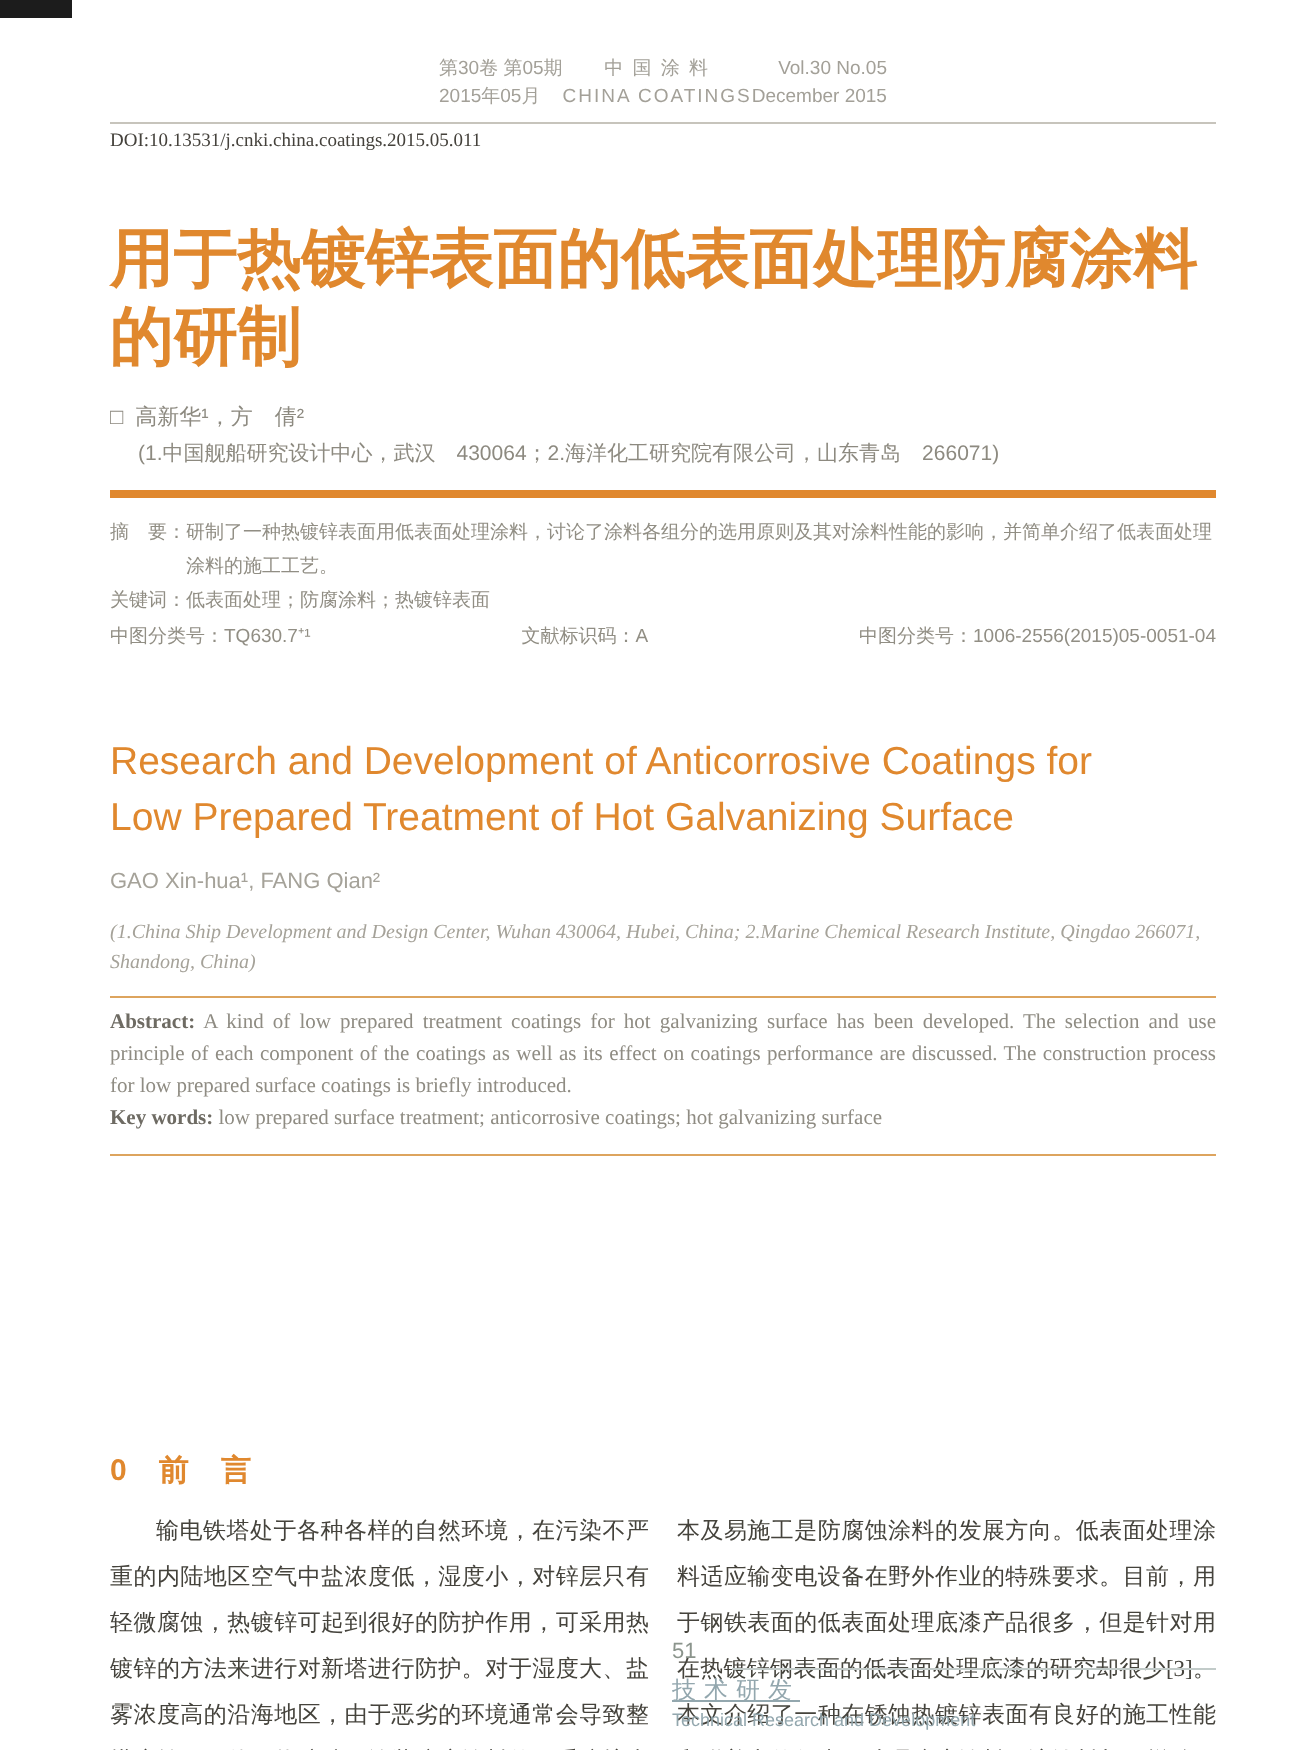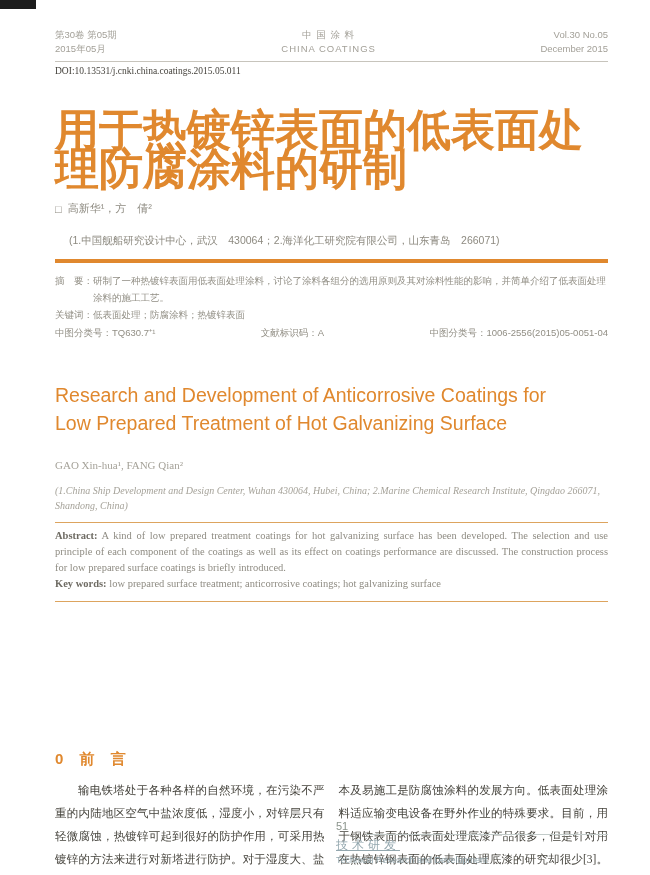--- a/index.html
+++ b/index.html
@@ -4,43 +4,43 @@
 <style>
   html,body{margin:0;padding:0;}
   body{
     width:650px;height:875px;background:#ffffff;position:relative;overflow:hidden;
     font-family:"Liberation Sans",sans-serif;
   }
   .corner-mark{position:absolute;top:0;left:0;width:36px;height:9px;background:#1c1c1c;}
   .content{padding:28px 42px 0 55px;}
 
   
-  .journal-header{display:flex;justify-content:space-between;align-items:flex-end;
+  .journal-header{display:flex;justify-content:center;align-items:flex-end;
     border-bottom:1px solid #c7c4bc;padding-bottom:5px;color:#a3a098;font-size:9.5px;line-height:14px;}
   .jh-center{text-align:center;letter-spacing:1px;}
   .jh-right{text-align:right;}
   .doi{margin-top:4px;font-family:"Liberation Serif",serif;font-size:9.5px;color:#45423c;}
 
   
-  .title-cn{margin:34px 0 0 0;font-size:44px;line-height:39px;font-weight:bold;color:#e0882e;}
+  .title-cn{margin:34px 0 0 0;font-size:32px;line-height:39px;font-weight:bold;color:#e0882e;}
   .authors-cn{margin-top:13px;font-size:11px;color:#8d8a80;display:flex;align-items:center;}
   .author-marker{display:inline-block;color:#8d8a80;font-size:11px;margin-right:6px;}
-  .affil-cn{margin-top:18px;margin-left:14px;font-size:10.5px;color:#8d8a80;}
+  .affil-cn{margin-top:4px;margin-left:14px;font-size:10.5px;color:#8d8a80;}
   .rule-thick{height:4px;background:#e0882e;margin-top:11px;}
 
   
   .abstract-cn{margin-top:9px;font-size:9.5px;line-height:17px;color:#918e84;}
   .abs-row{display:flex;}
   .abs-label{white-space:nowrap;flex:0 0 auto;}
   .abs-text{flex:1 1 auto;}
   .meta-row{display:flex;justify-content:space-between;margin-top:1px;align-items:flex-end;}
 
   
   .title-en{margin:40px 0 0 0;font-size:19.5px;line-height:28px;font-weight:normal;color:#e0882e;}
-  .authors-en{margin-top:22px;font-size:11px;color:#a5a299;font-family:Liberation Serif, serif;}
+  .authors-en{margin-top:12px;font-size:11px;color:#a5a299;}
   .affil-en{margin-top:12px;font-family:"Liberation Serif",serif;font-style:italic;
     font-size:10px;line-height:15px;color:#a5a299;}
   .rule-thin{height:1px;background:#dda45e;margin-top:9px;}
 
   
   .abstract-en{margin-top:5px;font-family:"Liberation Serif",serif;font-size:10.5px;
     line-height:16px;color:#8f8c83;text-align:justify;}
   .abstract-en .lbl{font-weight:bold;color:#6e6b63;}
   .abstract-en p{margin:0;}
 

